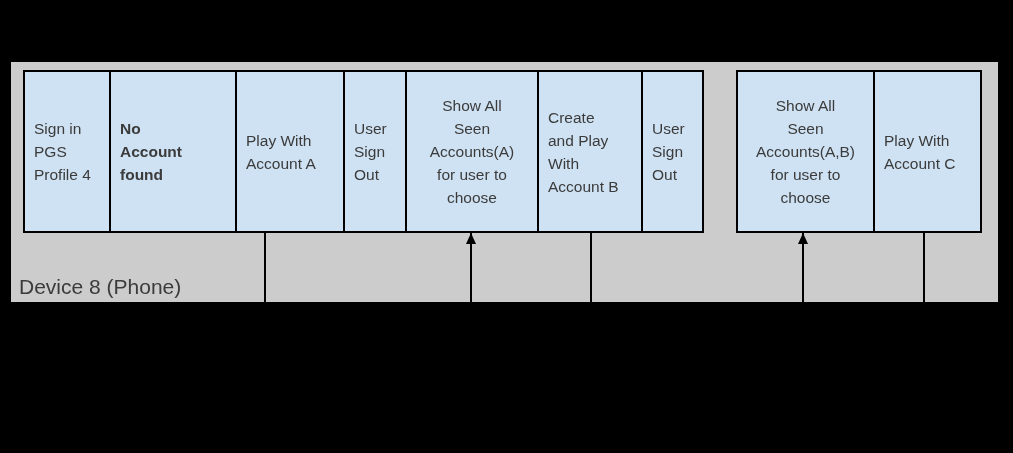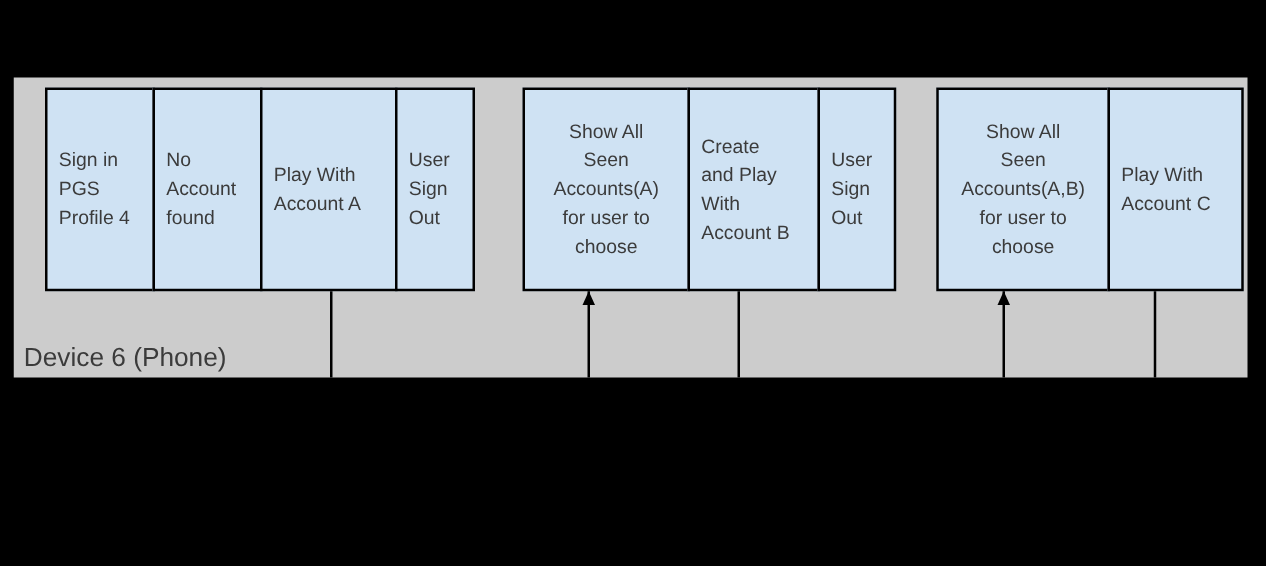--- a/index.html
+++ b/index.html
@@ -21,21 +21,20 @@
     top: 62px;
     width: 987px;
     height: 240px;
     background: var(--band, #cccccc);
   }
   .group {
     position: absolute;
     top: 8px;
     display: flex;
     align-items: flex-end;
-    margin-left: 13px;
   }
   .group-1 { left: 12px; }
   .group-2 { left: 394px; }
   .group-3 { left: 725px; }
   .box {
     box-sizing: border-box;
     height: 163px;
     border: 2px solid var(--border, #000000);
     background: var(--box_fill, #cfe2f3);
     display: flex;
@@ -46,21 +45,21 @@
   }
   .box + .box { margin-left: -2px; }
   .box-label {
     white-space: pre-line;
     padding: 0 4px 0 9px;
   }
   .box.tc { justify-content: center; text-align: center; }
   .box.tc .box-label { padding: 0 2px; }
   
   .g1b1 { width: 88px; }
-  .g1b2 { width: 88px; }
+  .g1b2 { width: 128px; font-weight: bold; }
   .g1b3 { width: 110px; }
   .g1b4 { width: 64px; }
   .g2b1 { width: 134px; }
   .g2b2 { width: 106px; }
   .g2b3 { width: 63px; }
   .g3b1 { width: 139px; }
   .g3b2 { width: 109px; }
   
   .vline {
     position: absolute;
@@ -157,15 +156,15 @@
     </div>
 
     <div class="vline vl-1"></div>
     <div class="vline vl-2"></div>
     <div class="arrowhead ah-2"></div>
     <div class="vline vl-3"></div>
     <div class="vline vl-4"></div>
     <div class="arrowhead ah-4"></div>
     <div class="vline vl-5"></div>
 
-    <div class="device-label">Device 6 (Phone)</div>
+    <div class="device-label">Device 8 (Phone)</div>
   </div>
 </div>
 
 </body></html>

